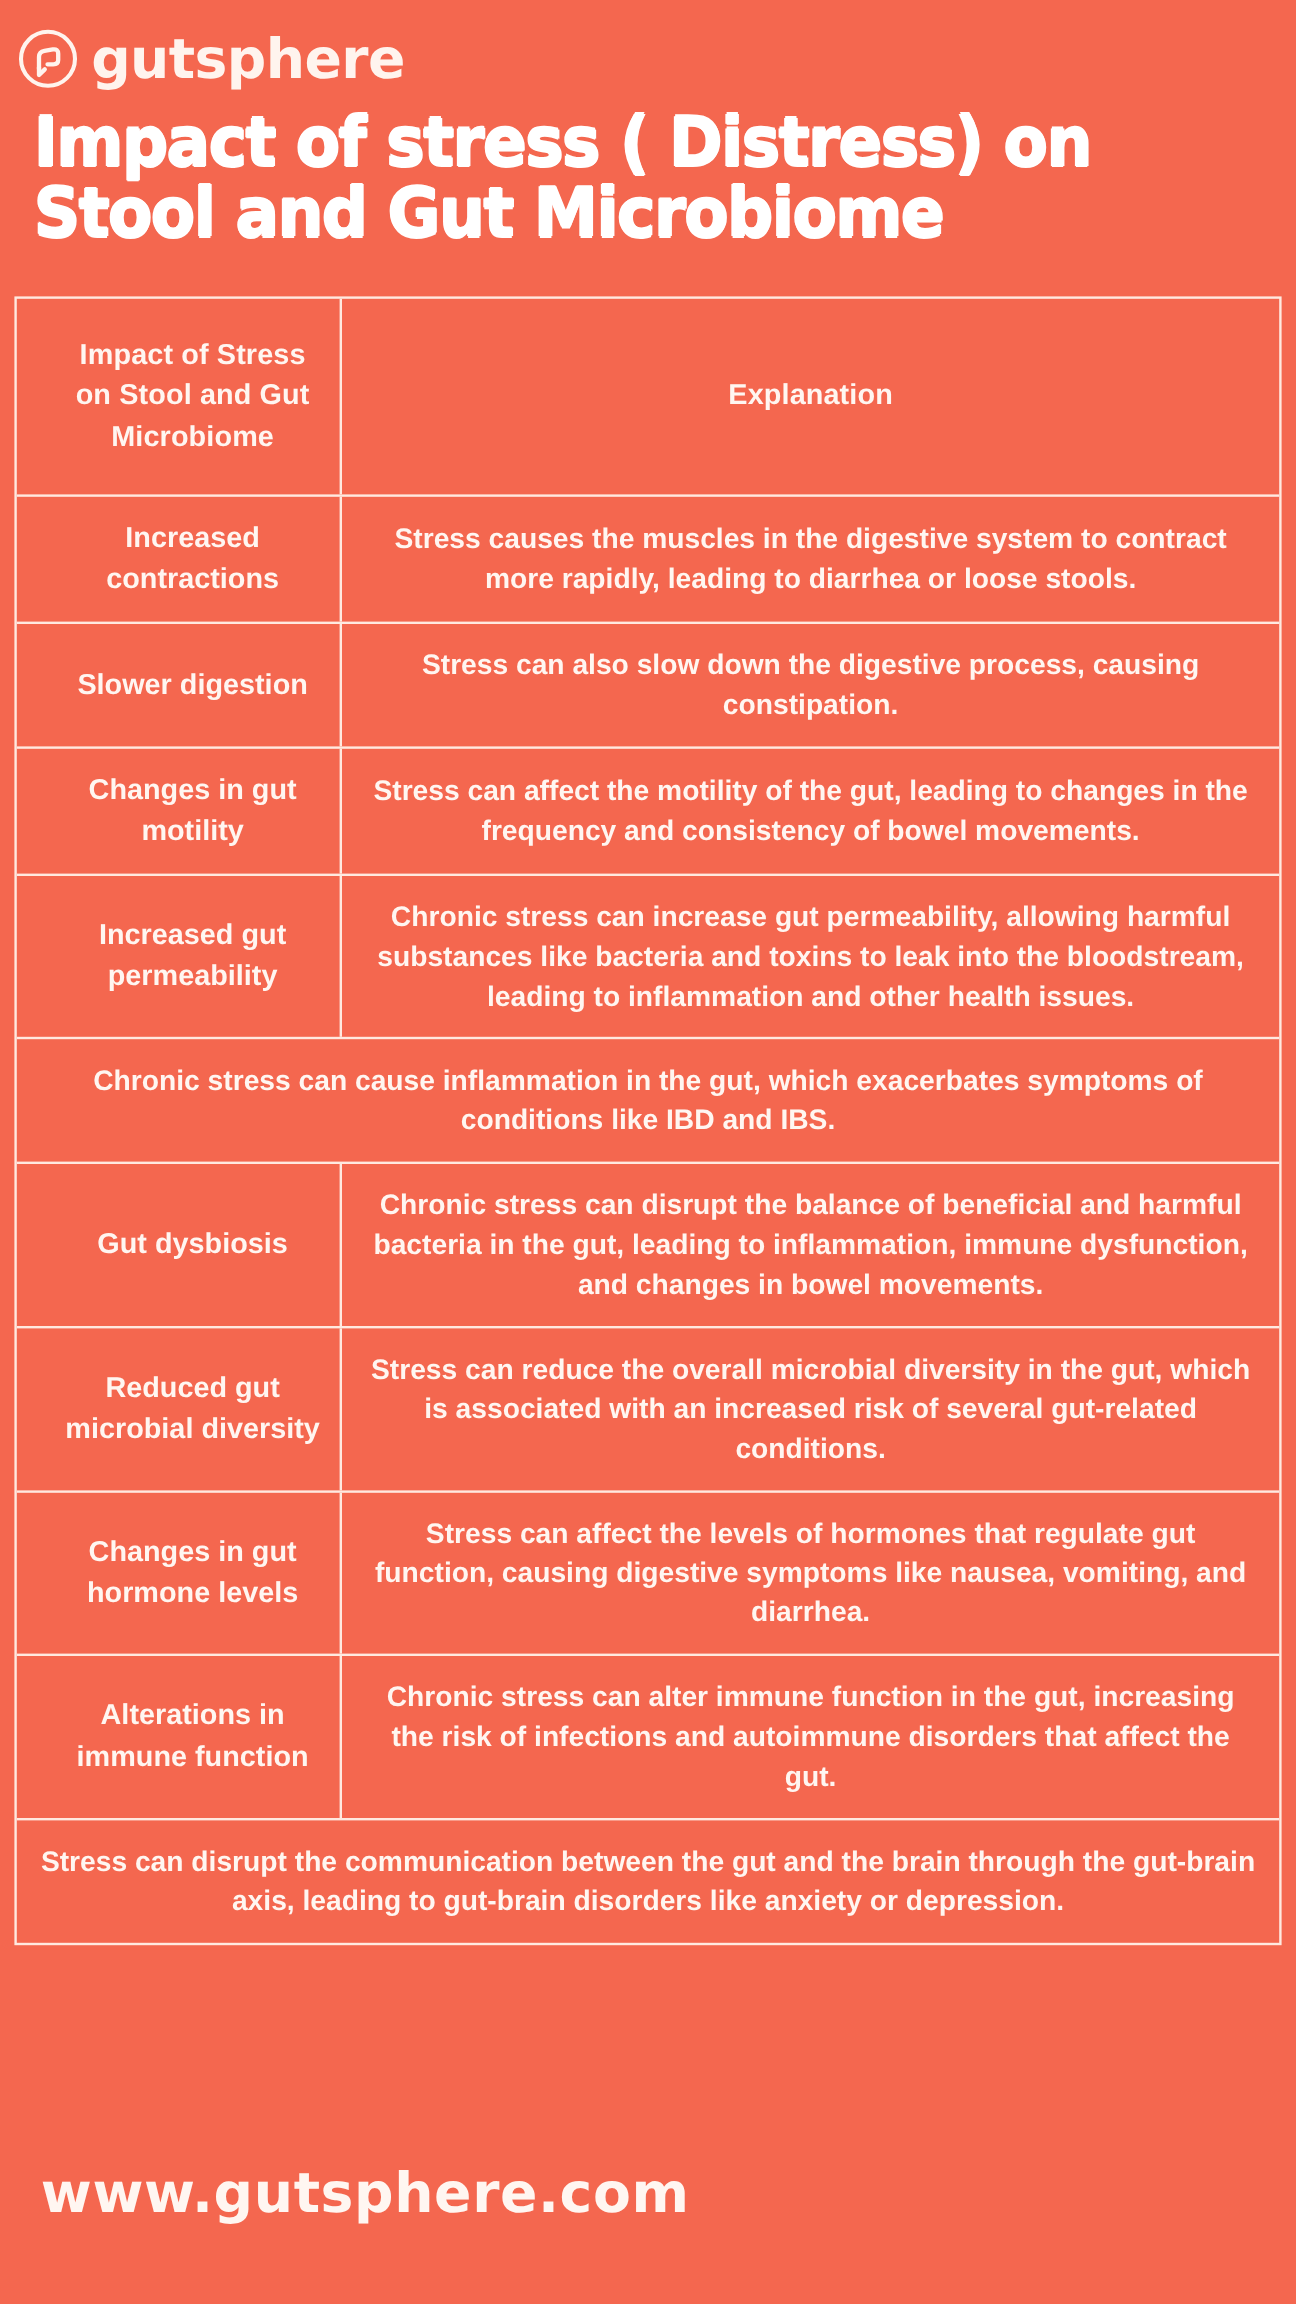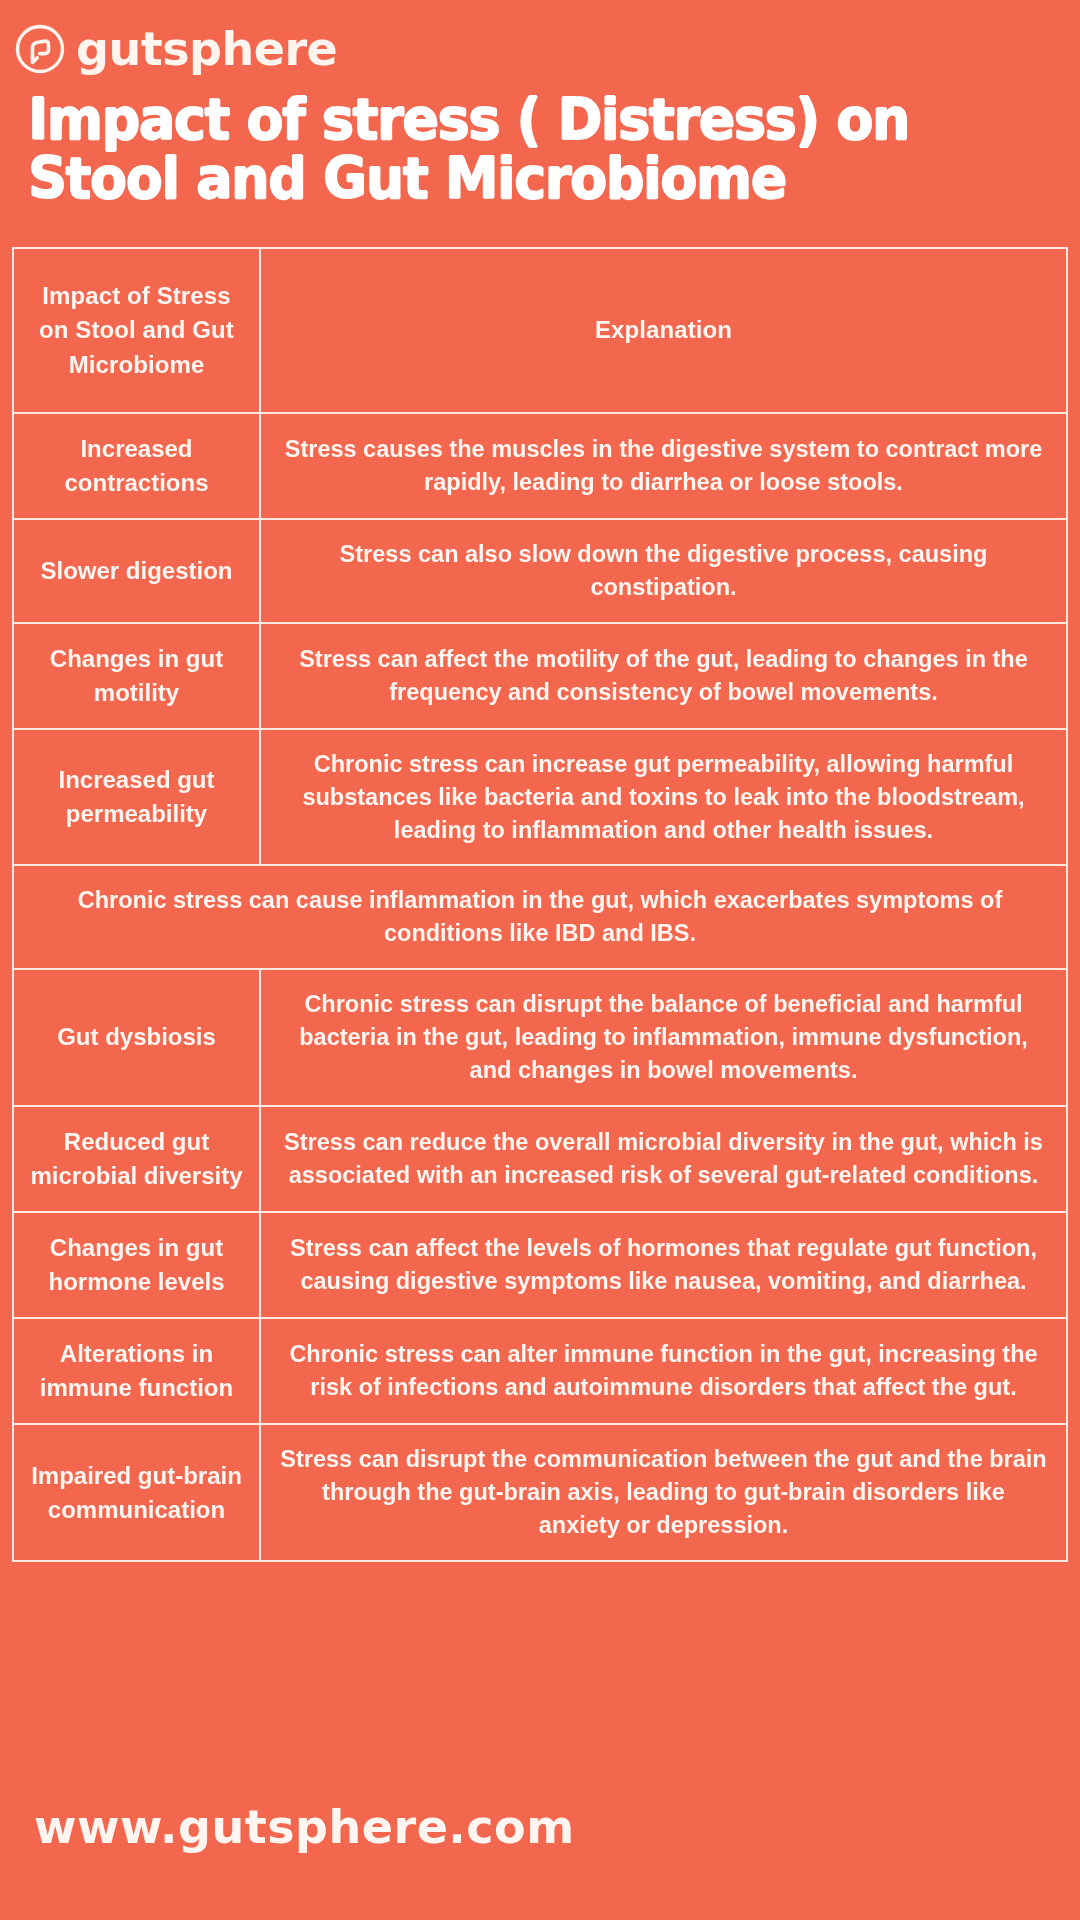--- a/index.html
+++ b/index.html
@@ -66,20 +66,21 @@
 
   .t-left {
     width: 247px;
     flex: 0 0 247px;
     border-right: 2px solid #FFE9E0;
     display: flex;
     align-items: center;
     justify-content: center;
     text-align: center;
     padding: 18px 10px;
+    margin-left: 24px;
   }
   .t-right {
     flex: 1 1 auto;
     display: flex;
     align-items: center;
     justify-content: center;
     text-align: center;
     padding: 18px 18px;
   }
 
@@ -227,23 +228,20 @@
   <div class="t-row t-body">
     <div class="t-left">
         <span>Alterations in immune function</span>
       </div>
     <div class="t-right">
         <span>Chronic stress can alter immune function in the gut, increasing the risk of infections and autoimmune disorders that affect the gut.</span>
       </div>
   </div>
 
   <div class="t-row t-body">
-    <div class="t-left">
-        <span>Impaired gut-brain communication</span>
-      </div>
     <div class="t-right">
         <span>Stress can disrupt the communication between the gut and the brain through the gut-brain axis, leading to gut-brain disorders like anxiety or depression.</span>
       </div>
   </div>
 
 </div>
 
 <div class="site-footer">
   <span class="site-url">www.gutsphere.com</span>
 </div>

